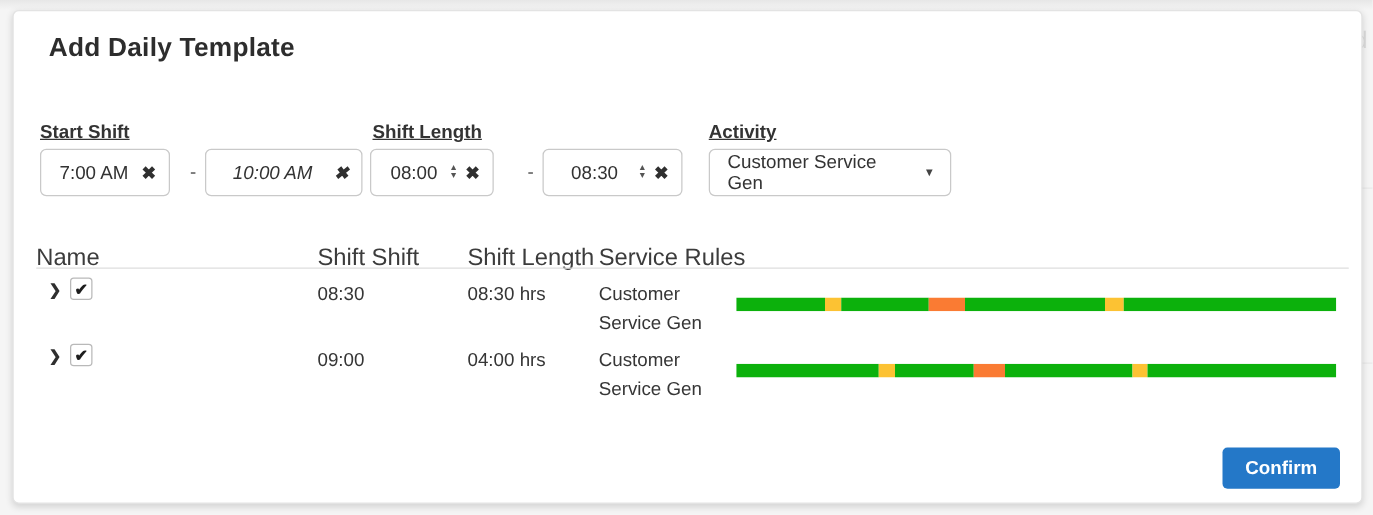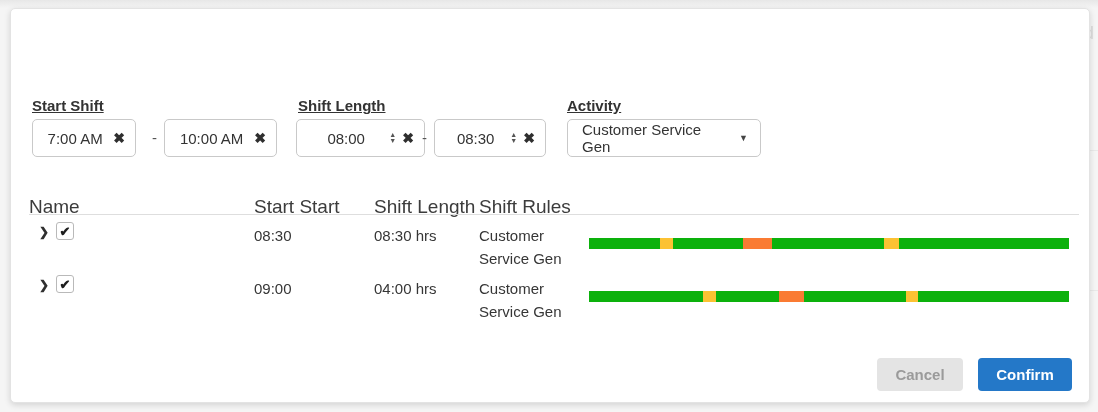--- a/index.html
+++ b/index.html
@@ -64,34 +64,35 @@
 
 <div class="backdrop">
   <div class="topstrip"></div>
   <span class="bg-frag">d</span>
   <div class="bg-line" style="top:150px;"></div>
   <div class="bg-line" style="top:290px;"></div>
 </div>
 
 <div class="modal">
 
+  <div class="title">Add Daily Template</div>
 
   <div class="field-label" style="left:21px; top:88px;">Start Shift</div>
   <div class="inputbox" style="left:21px; width:104px;">
     <span class="val">7:00 AM</span>
     <span class="clear-x">✖</span>
   </div>
   <span class="dash" style="left:141px;">-</span>
-  <div class="inputbox" style="left:153px; width:113px;">
+  <div class="inputbox" style="left:153px; width:126px;font-style:italic;">
     <span class="val">10:00 AM</span>
     <span class="clear-x">✖</span>
   </div>
 
   <div class="field-label" style="left:287px; top:88px;">Shift Length</div>
-  <div class="inputbox" style="left:285px; width:129px;">
+  <div class="inputbox" style="left:285px; width:99px;">
     <span class="val">08:00</span>
     <span class="spinner">
         <span>▲</span>
         <span>▼</span>
       </span>
     <span class="clear-x">✖</span>
   </div>
   <span class="dash" style="left:411px;">-</span>
   <div class="inputbox" style="left:423px; width:112px;">
     <span class="val">08:30</span>
@@ -102,23 +103,23 @@
     <span class="clear-x">✖</span>
   </div>
 
   <div class="field-label" style="left:556px; top:88px;">Activity</div>
   <div class="selectbox" style="left:556px; width:194px;">
     <span class="val">Customer Service Gen</span>
     <span class="caret">▼</span>
   </div>
 
   <div class="thead" style="left:18px;">Name</div>
-  <div class="thead" style="left:243px;">Start Start</div>
+  <div class="thead" style="left:243px;">Shift Shift</div>
   <div class="thead" style="left:363px;">Shift Length</div>
-  <div class="thead" style="left:468px;">Shift Rules</div>
+  <div class="thead" style="left:468px;">Service Rules</div>
   <div class="divider"></div>
 
   <div id="rows">
       <div class="trow" style="top: 215px;">
         <span class="chevron">❯</span>
         <span class="checkbox">✔</span>
         <span class="cell c-start">08:30</span>
         <span class="cell c-len">08:30 hrs</span>
         <span class="cell c-rules">Customer Service Gen</span>
         <div class="bar" style="top: 14px;">
@@ -142,15 +143,14 @@
           <div class="seg" style="width: 13px; background: rgb(252, 194, 51);"></div>
           <div class="seg" style="width: 63px; background: rgb(12, 177, 12);"></div>
           <div class="seg" style="width: 25px; background: rgb(250, 123, 51);"></div>
           <div class="seg" style="width: 102px; background: rgb(12, 177, 12);"></div>
           <div class="seg" style="width: 12px; background: rgb(252, 194, 51);"></div>
           <div class="seg" style="width: 151px; background: rgb(12, 177, 12);"></div>
         </div>
       </div>
     </div>
 
-  <button class="btn btn-cancel">Cancel</button>
   <button class="btn btn-confirm" style="background: rgb(36, 120, 200);">Confirm</button>
 </div>
 
 </body></html>

